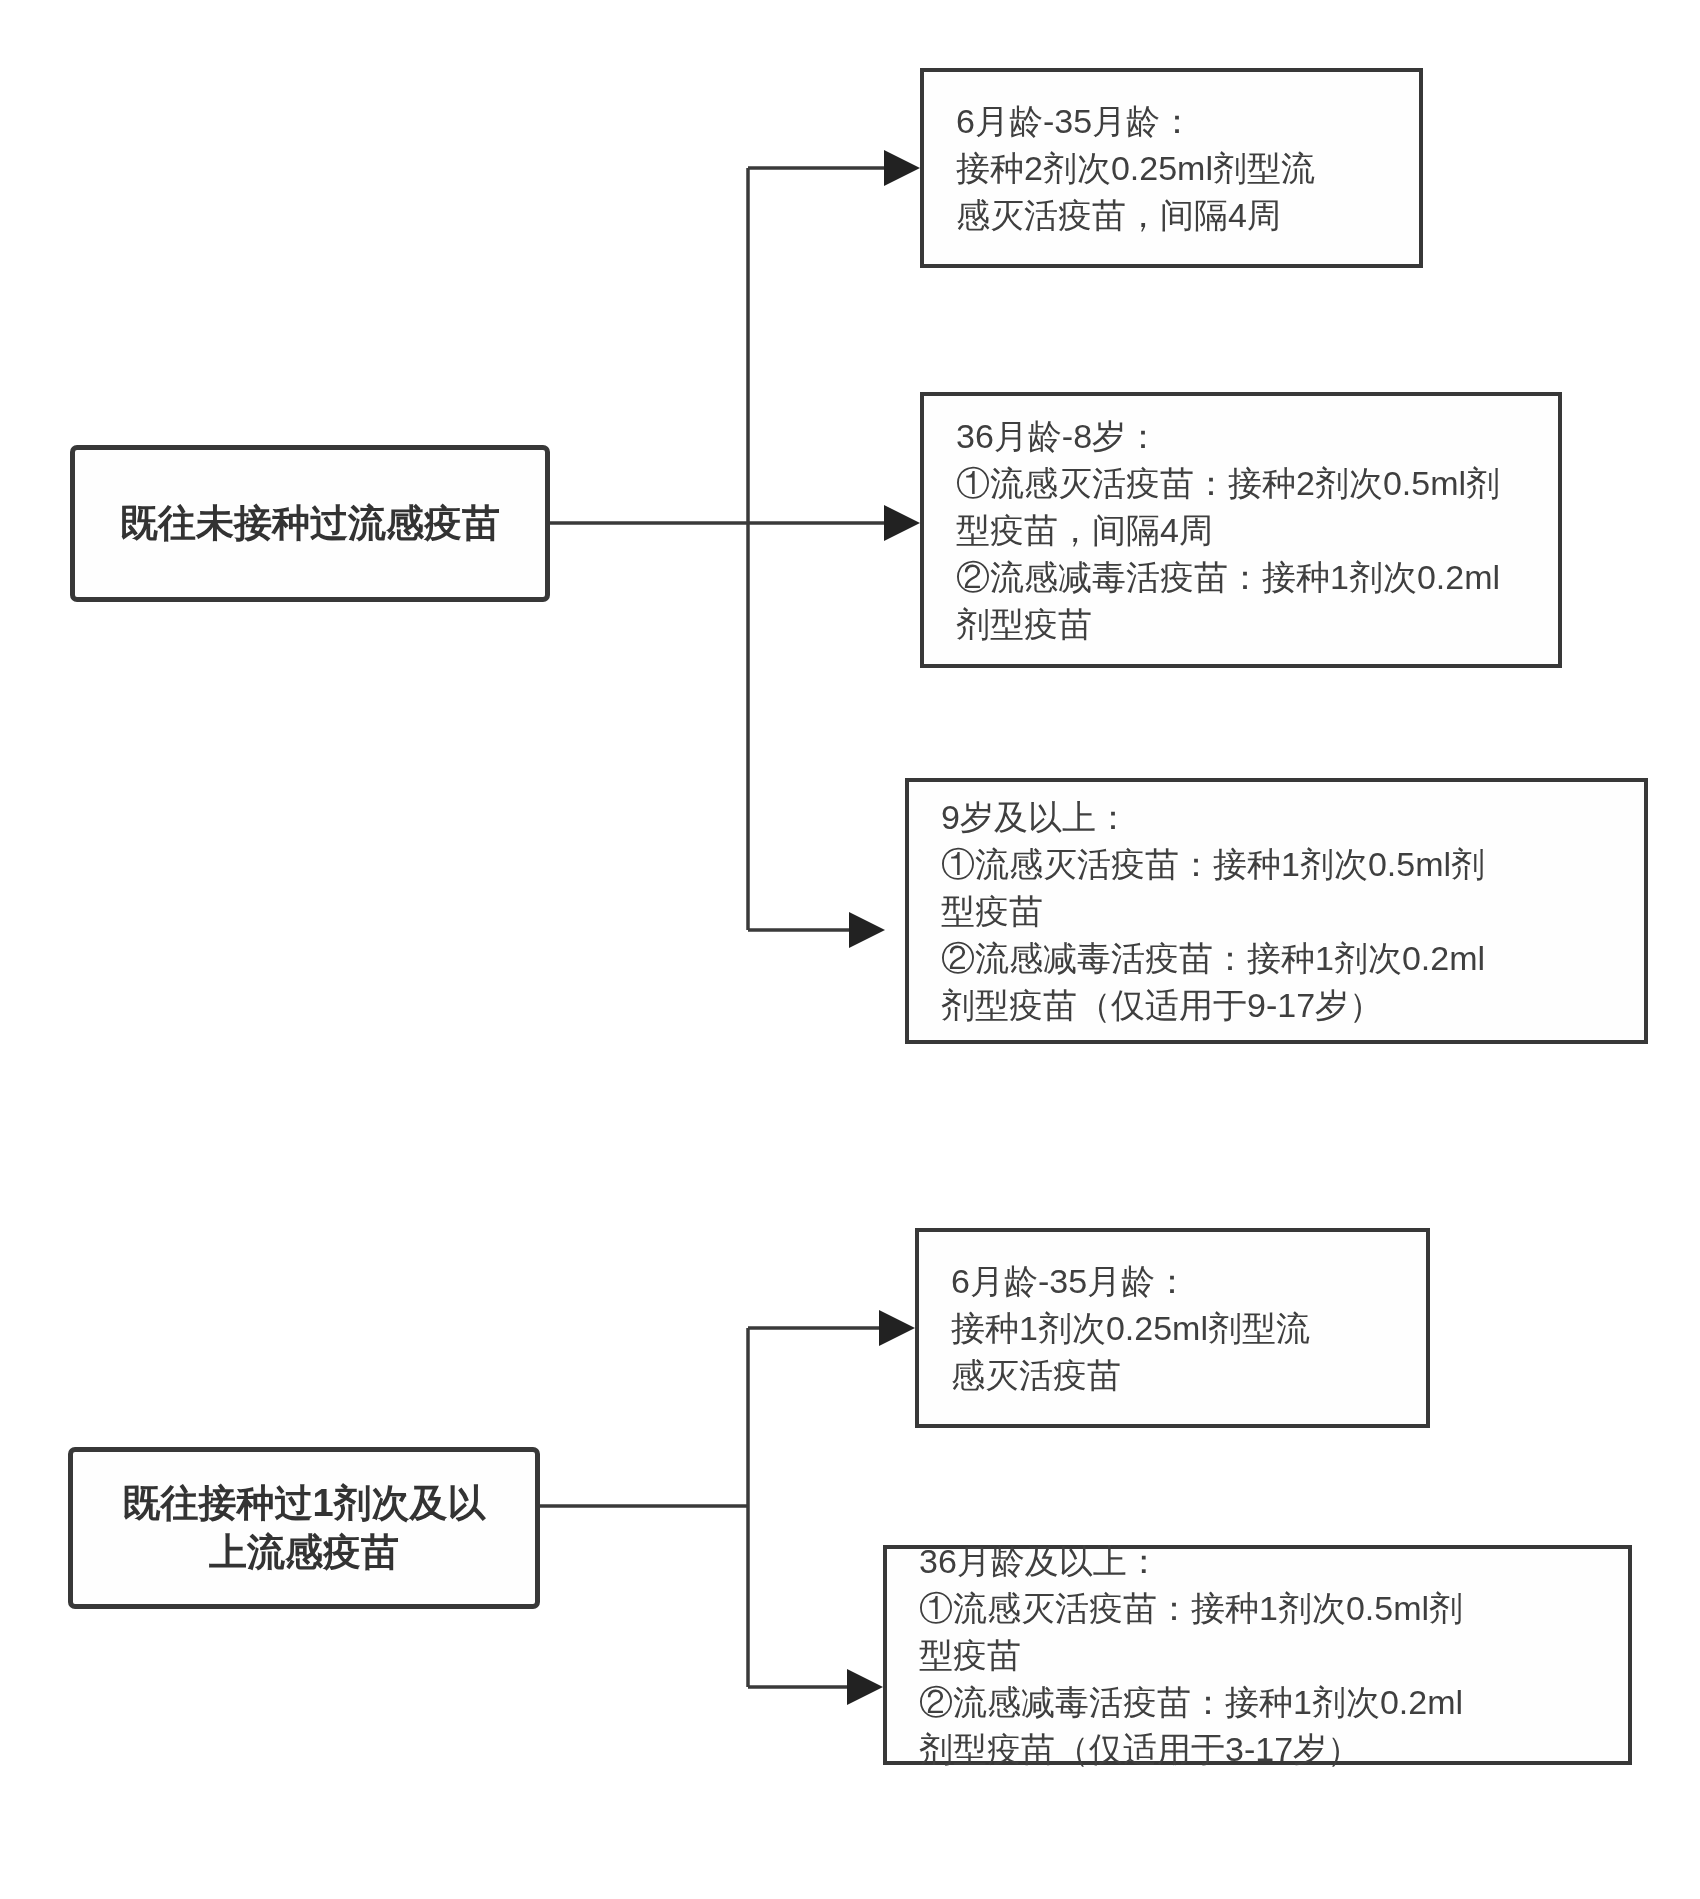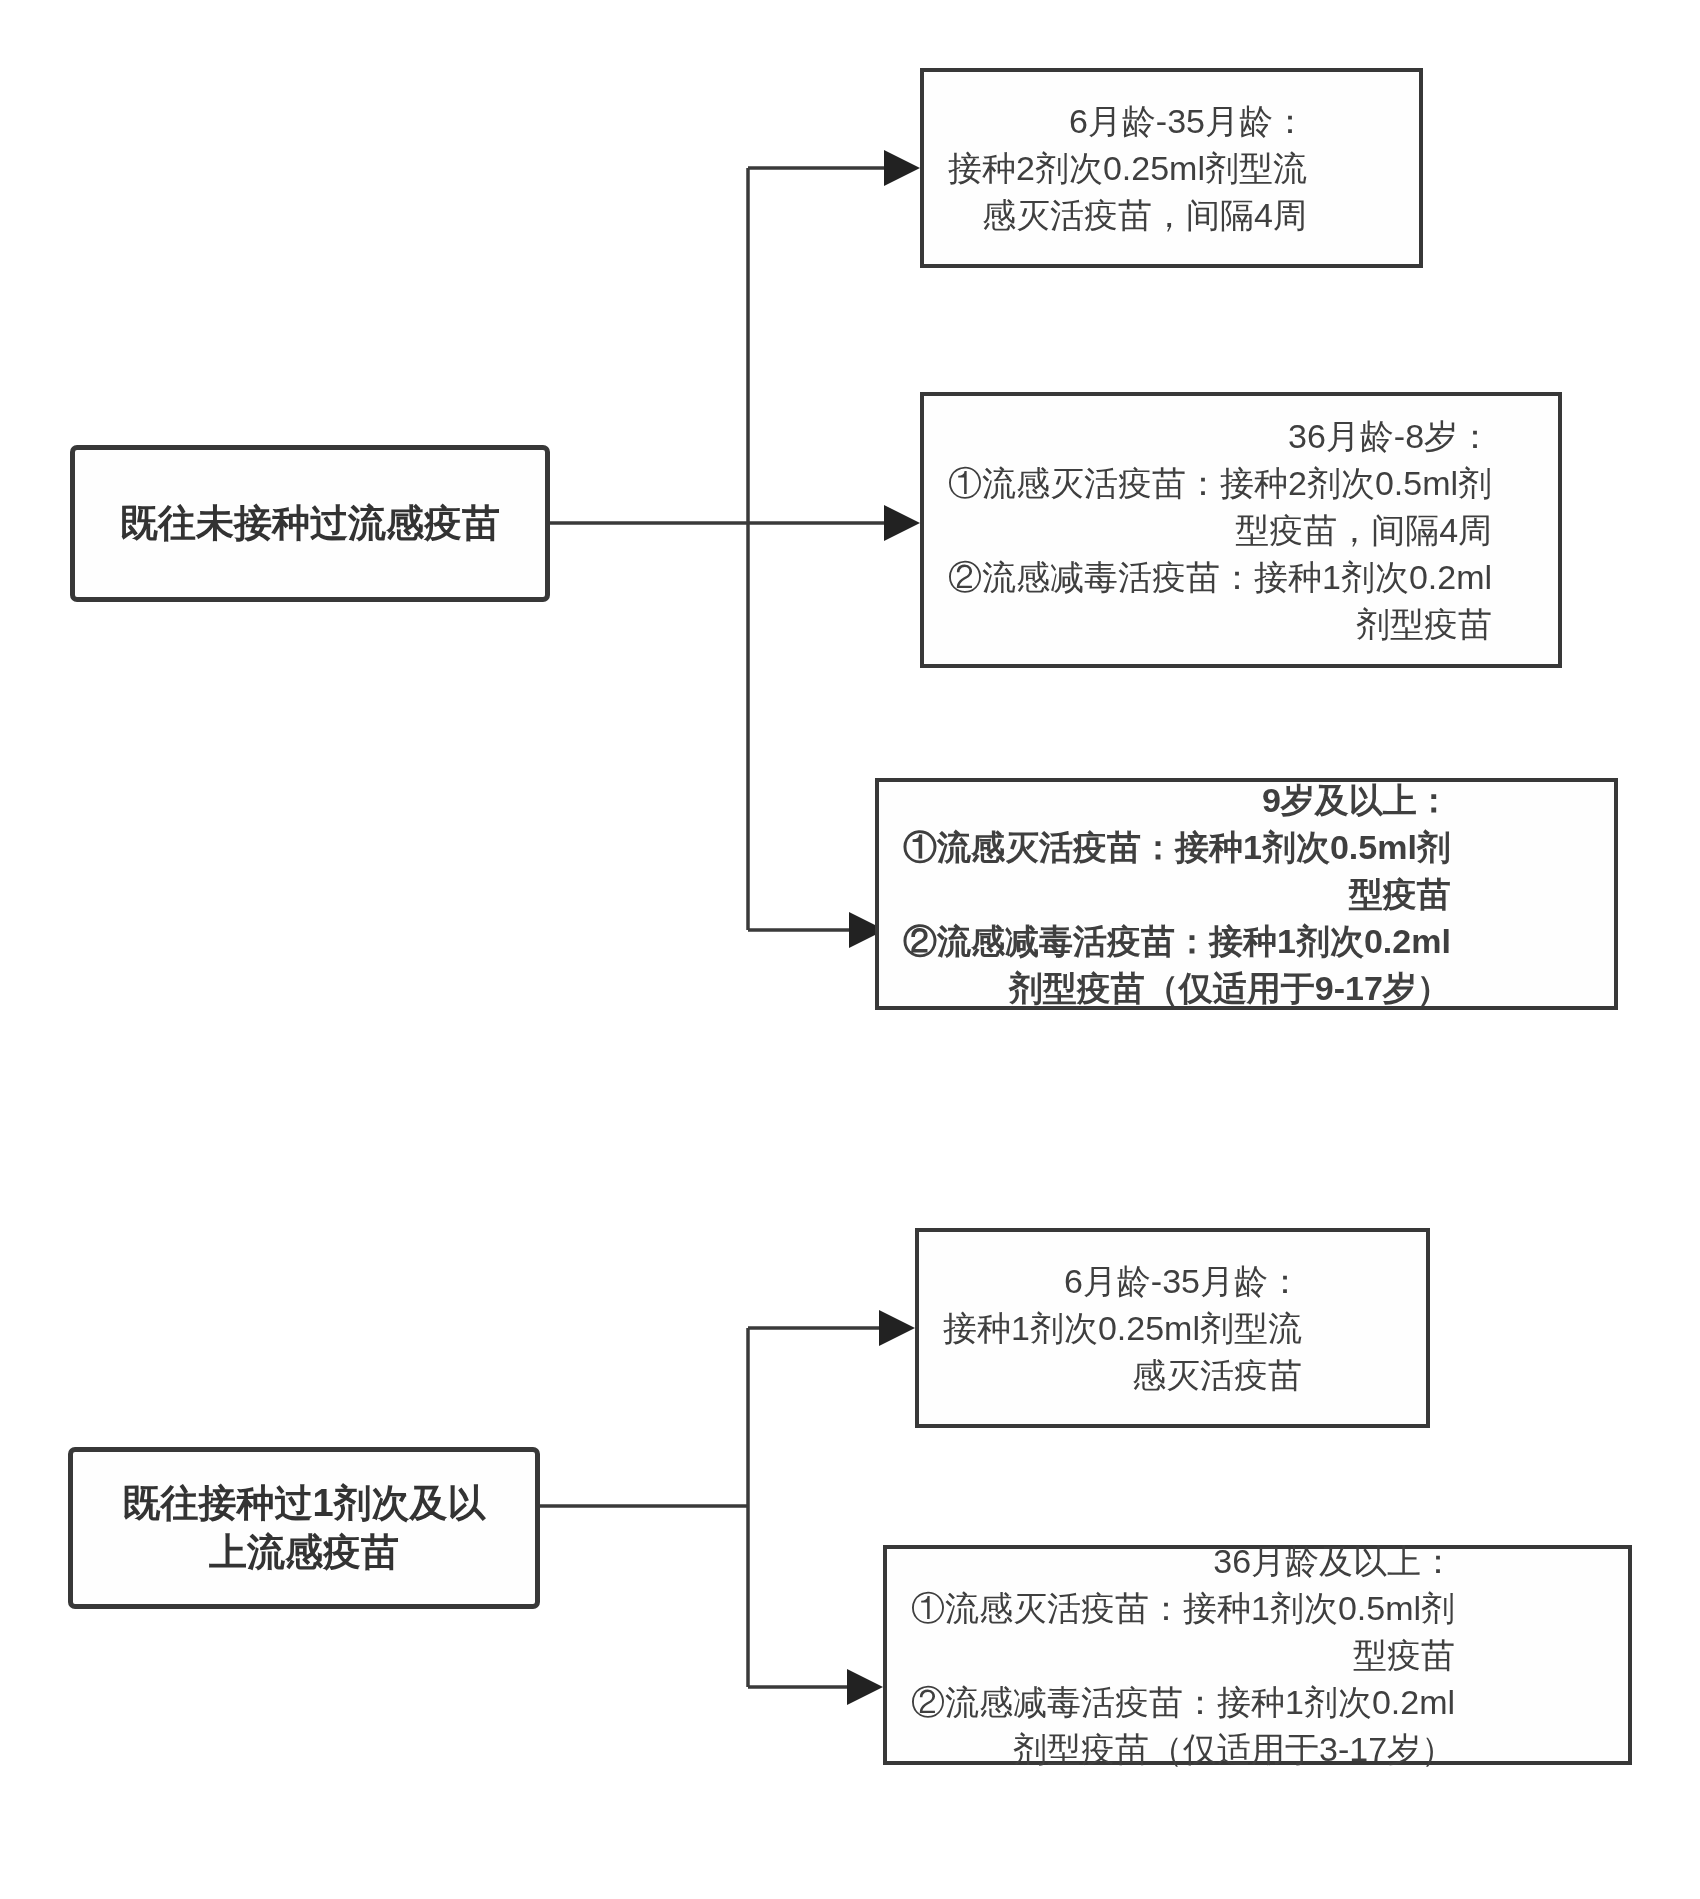--- a/index.html
+++ b/index.html
@@ -27,40 +27,39 @@
     position: absolute;
     box-sizing: border-box;
     background: #fefefe;
     border: 4px solid #383838;
     color: #3f3f3f;
     font-size: 34px;
     line-height: 47px;
     white-space: pre-line;
     display: flex;
     align-items: center;
-    padding: 10px 24px;
-    text-align: right;
+    padding: 10px 32px;
   }
   .root-node {
     border-width: 5px;
     border-radius: 7px;
     font-weight: bold;
     font-size: 38px;
     line-height: 49px;
     color: #333333;
     justify-content: center;
     text-align: center;
     padding: 10px 14px;
   }
   
   #rootA   { left: 70px;  top: 445px;  width: 480px; height: 157px; }
   #rootB   { left: 68px;  top: 1423px; width: 472px; height: 162px; margin-top: 24px; }
   #childA1 { left: 920px; top: 68px;   width: 503px; height: 200px; }
   #childA2 { left: 920px; top: 392px;  width: 642px; height: 276px; }
-  #childA3 { left: 875px; top: 778px;  width: 743px; height: 232px; font-weight: bold; }
+  #childA3 { left: 905px; top: 778px;  width: 743px; height: 266px; }
   #childB1 { left: 915px; top: 1228px; width: 515px; height: 200px; }
   #childB2 { left: 883px; top: 1545px; width: 749px; height: 220px; }
 </style>
 </head>
 <body>
 
 <div id="canvas">
 
   <svg id="connectors" viewBox="0 0 1700 1899" xmlns="http://www.w3.org/2000/svg">
 

